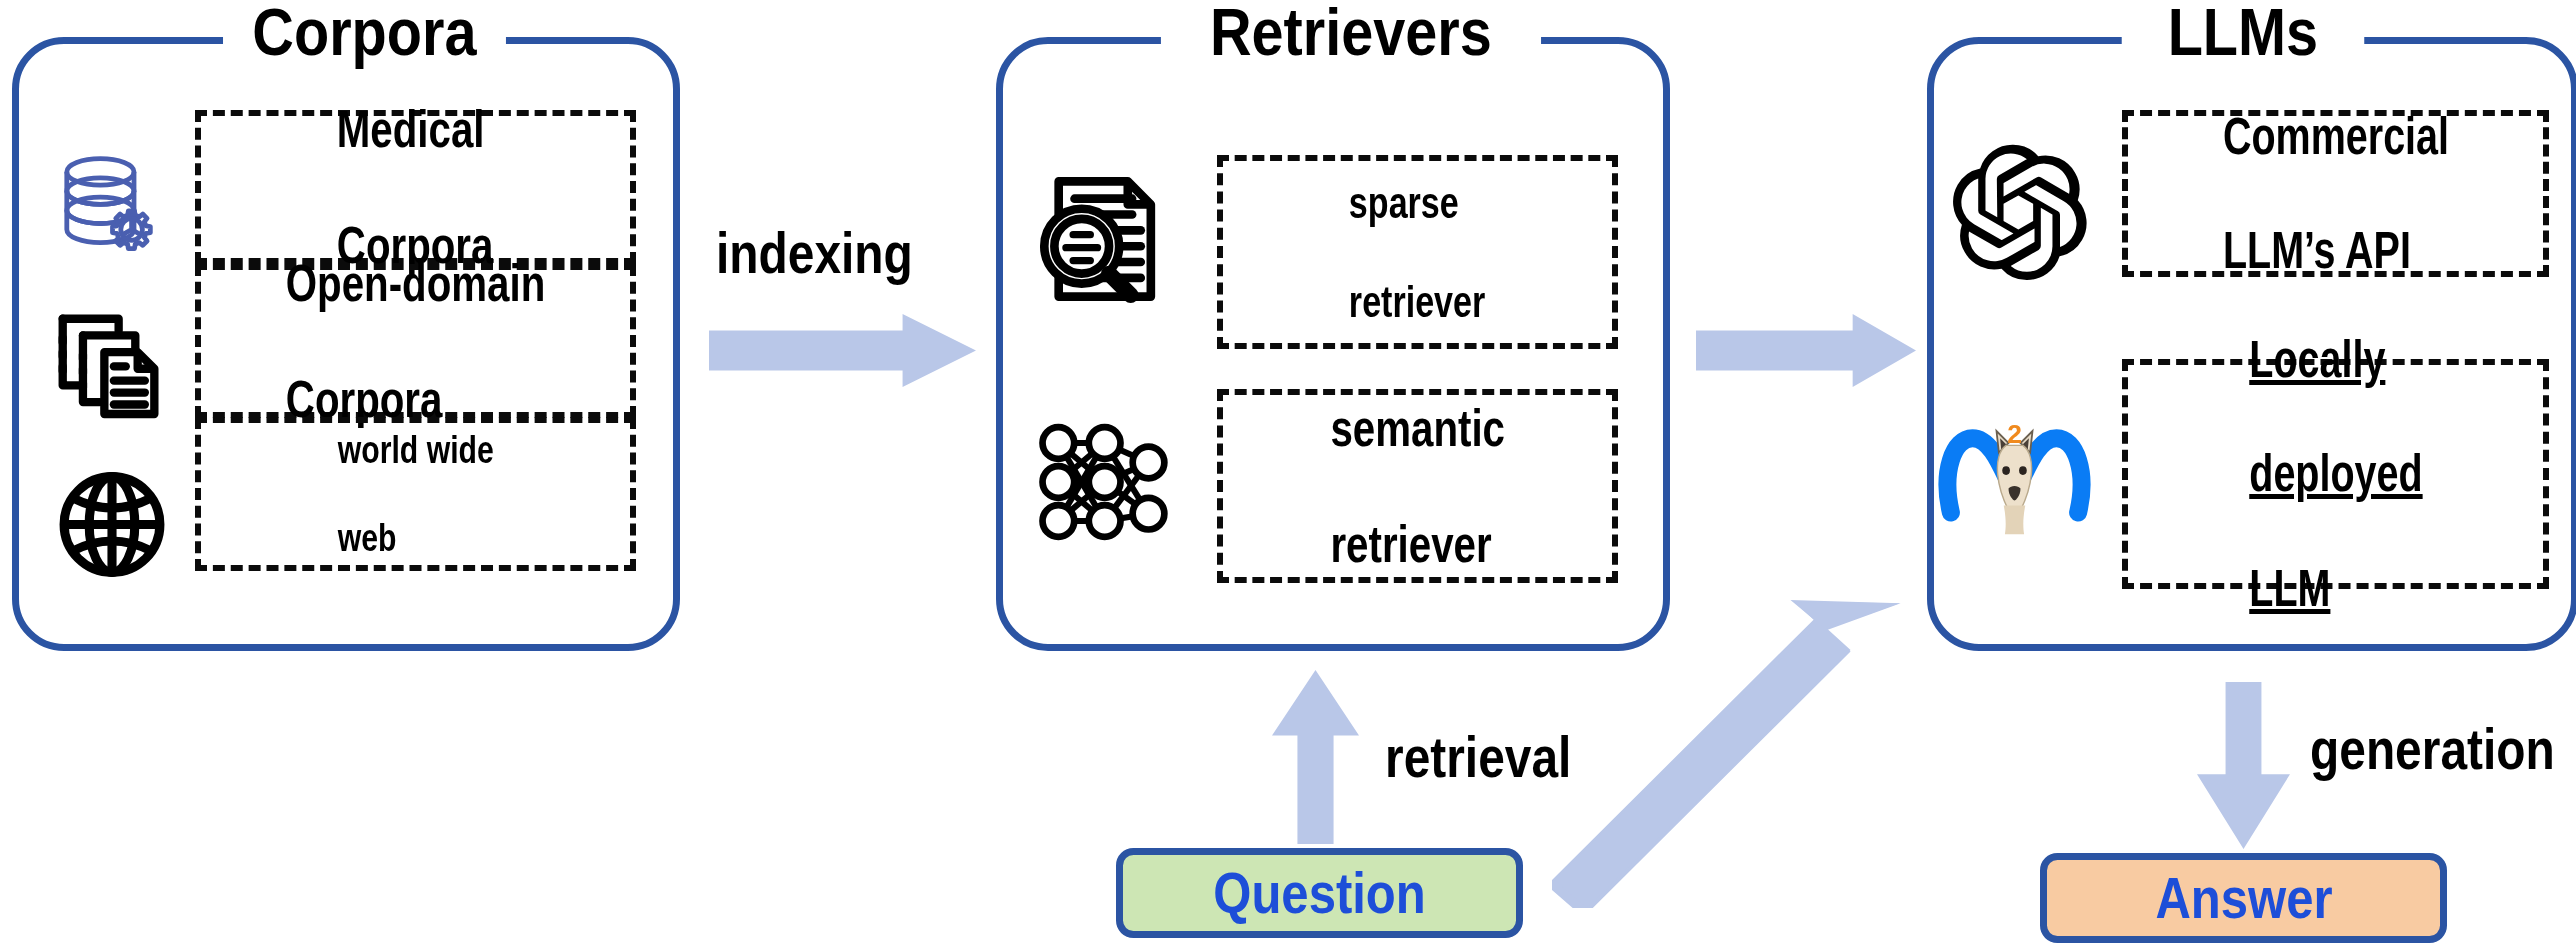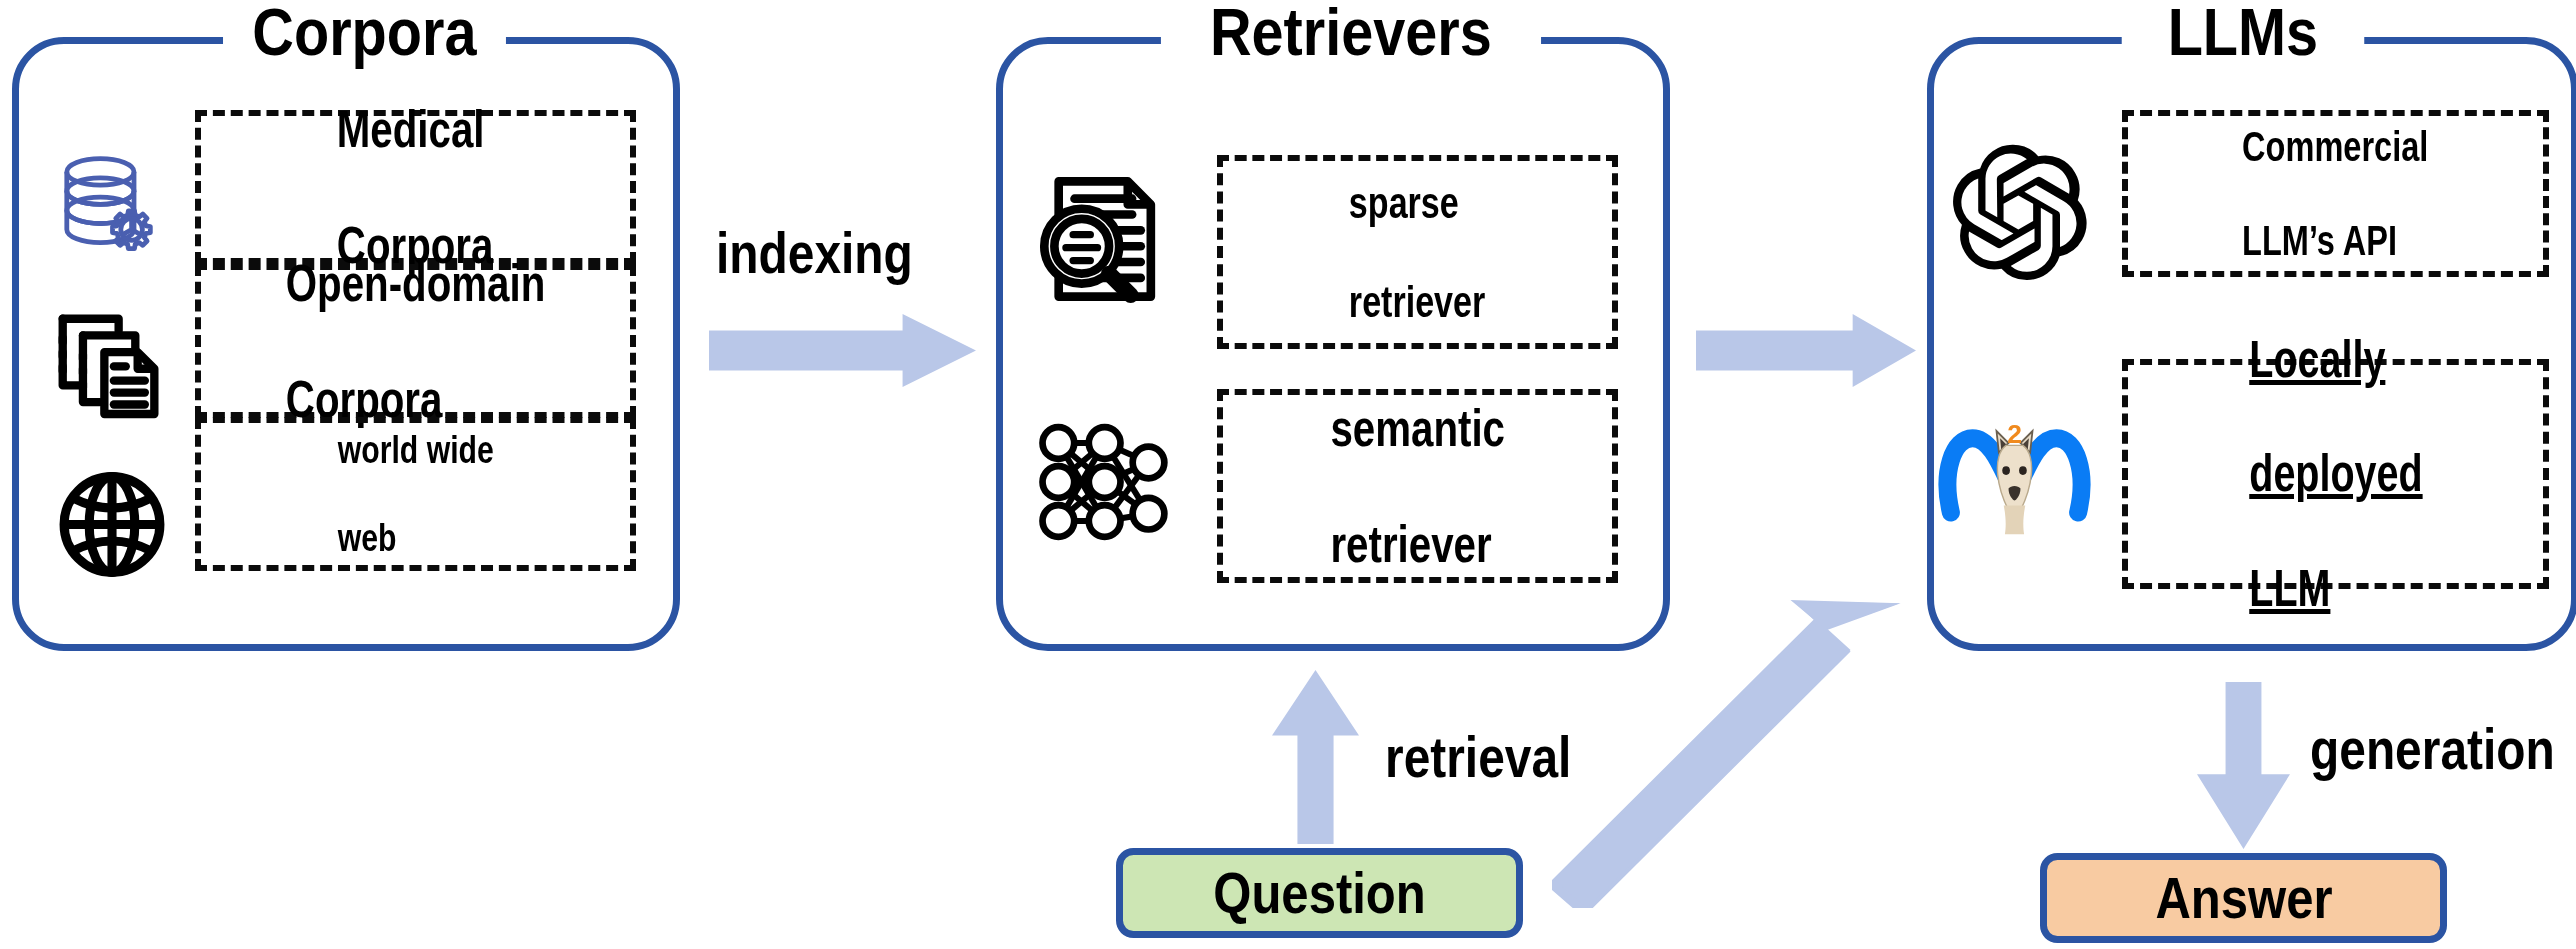--- a/index.html
+++ b/index.html
@@ -29,21 +29,21 @@
   .arrow{position:absolute;}
   .arrow svg{display:block;width:100%;height:100%;}
 
   
   .alabel{position:absolute;font-weight:bold;color:#000;white-space:nowrap;
           transform:scaleX(0.84);transform-origin:left center;}
 
   
   .tbox{position:absolute;border:7.3px solid #2B54A3;border-radius:17.4px;box-sizing:border-box;
         display:flex;align-items:center;justify-content:center;
-        font-weight:bold;color:#000000;}
+        font-weight:bold;color:#1d4ed8;}
   .tbox span{display:block;transform:scaleX(0.86);transform-origin:center;}
 </style>
 </head>
 <body>
 
 <div class="stage">
 
   <div class="panel" style="left:12px;top:37px;width:668px;height:614px;"></div>
 
   <div class="panel-title" style="left:200px;top:0px;width:294px;height:64px;font-size:67px;line-height:64px;">Corpora</div>
@@ -205,21 +205,21 @@
         <path d="M58 22 C 52 26 50 36 51 46 C 52 58 56 68 60 76 L70 76 C 74 68 78 58 79 46 C 80 36 78 26 72 22 Z" fill="#EDE0CB" stroke="#b9a98c" stroke-width="1.2"></path>
         <ellipse cx="58" cy="43" rx="3.2" ry="3.6" fill="#2b2420"></ellipse>
         <ellipse cx="72" cy="43" rx="3.2" ry="3.6" fill="#2b2420"></ellipse>
         <path d="M60 58 C 62 55 68 55 70 58 C 70 64 66 68 65 68 C 64 68 60 64 60 58 Z" fill="#3a322c"></path>
         <path d="M56 72 C 58 82 58 90 57 96 L73 96 C 72 90 72 82 74 72 Z" fill="#E3D3B8"></path>
         <text x="65" y="20" font-size="22" font-weight="bold" fill="#F08A1E" text-anchor="middle" font-family="'Liberation Sans',sans-serif">2</text>
       </g>
     </svg>
   </div>
 
-  <div class="dbox" style="left:2122px;top:110px;width:427px;height:167px;font-size:42px;">
+  <div class="dbox" style="left:2122px;top:110px;width:427px;height:167px;font-size:51px;">
     <span><span>Commercial</span><br><span>LLM’s API</span></span>
   </div>
   <div class="dbox" style="left:2122px;top:359px;width:427px;height:230px;font-size:51px;text-decoration:underline;">
     <span><span>Locally</span><br><span>deployed</span><br><span>LLM</span></span>
   </div>
 
   <div class="arrow" style="left:709px;top:314px;width:267px;height:73px;">
     <svg viewBox="0 0 400 110" xmlns="http://www.w3.org/2000/svg" preserveAspectRatio="none">
       <polygon points="0,25 290,25 290,0 400,55 290,110 290,85 0,85" fill="#B9C7E8"></polygon>
     </svg>

